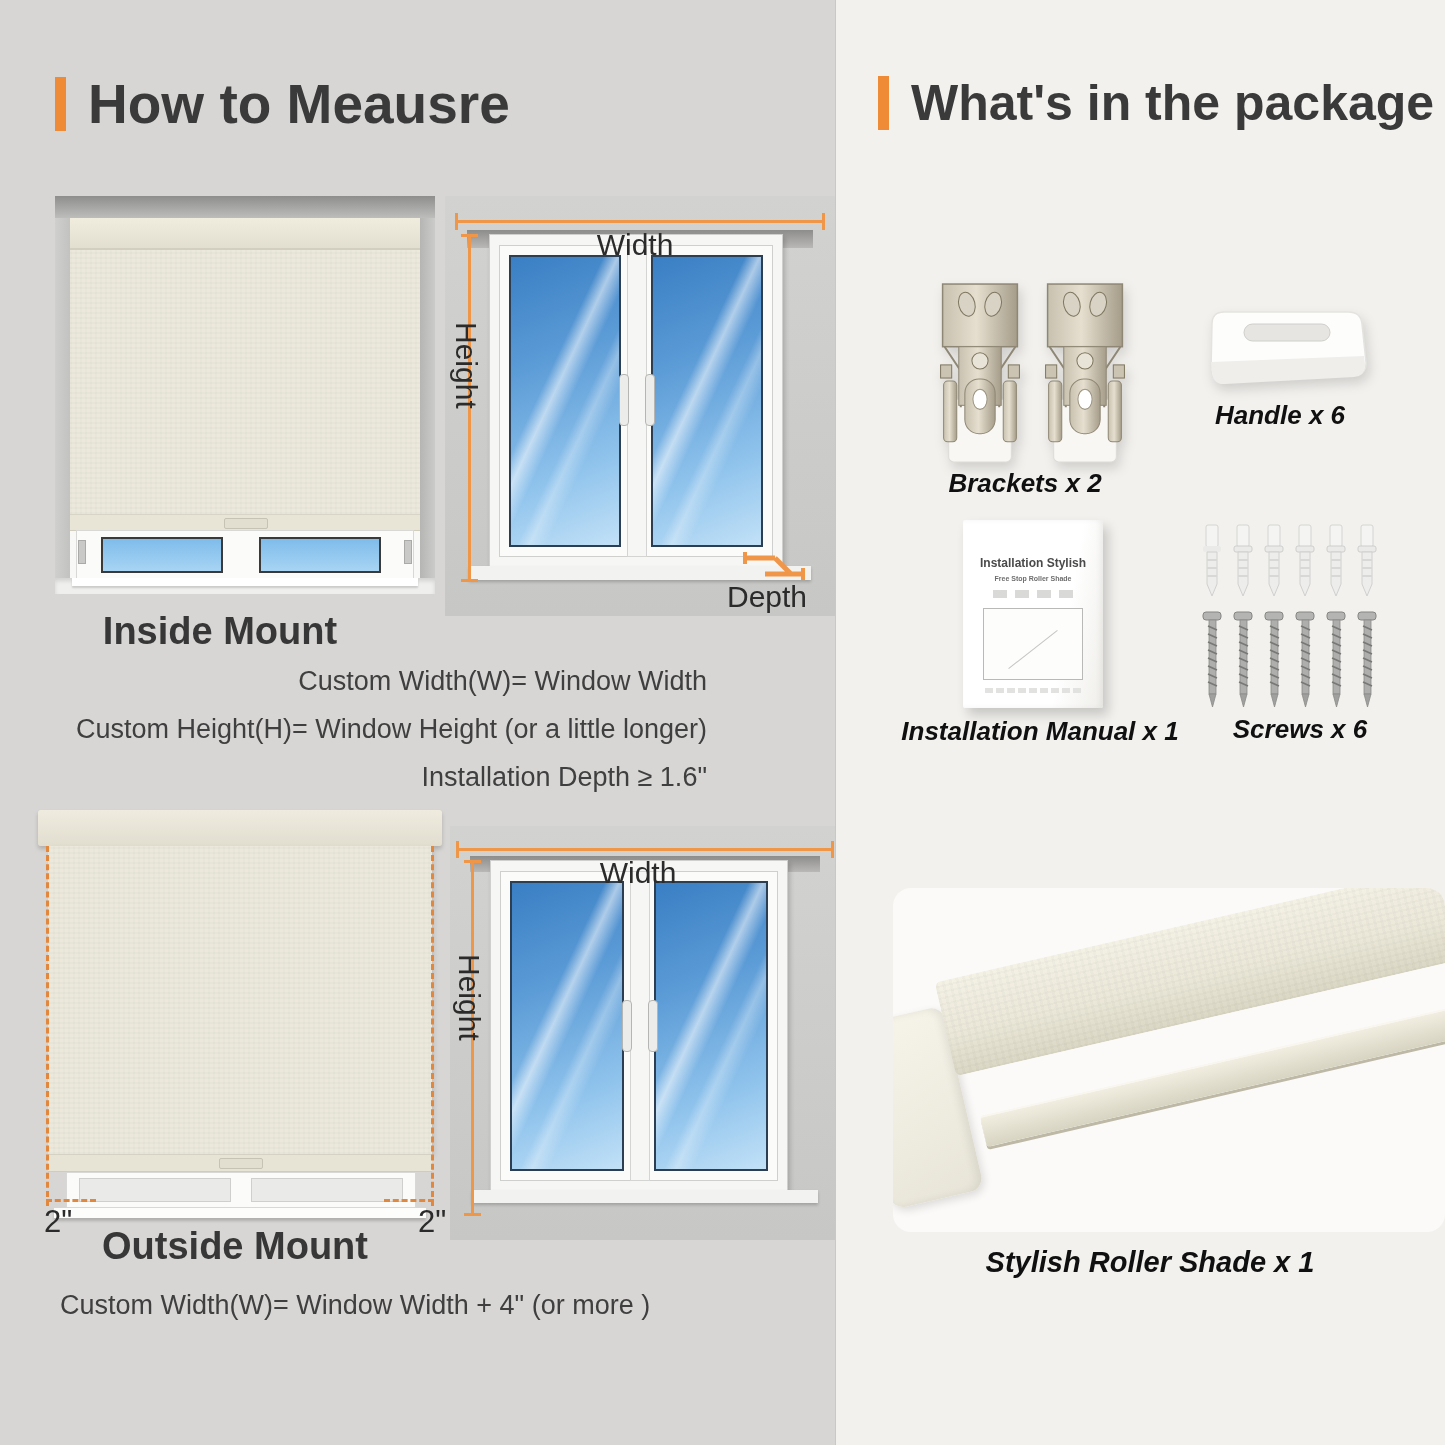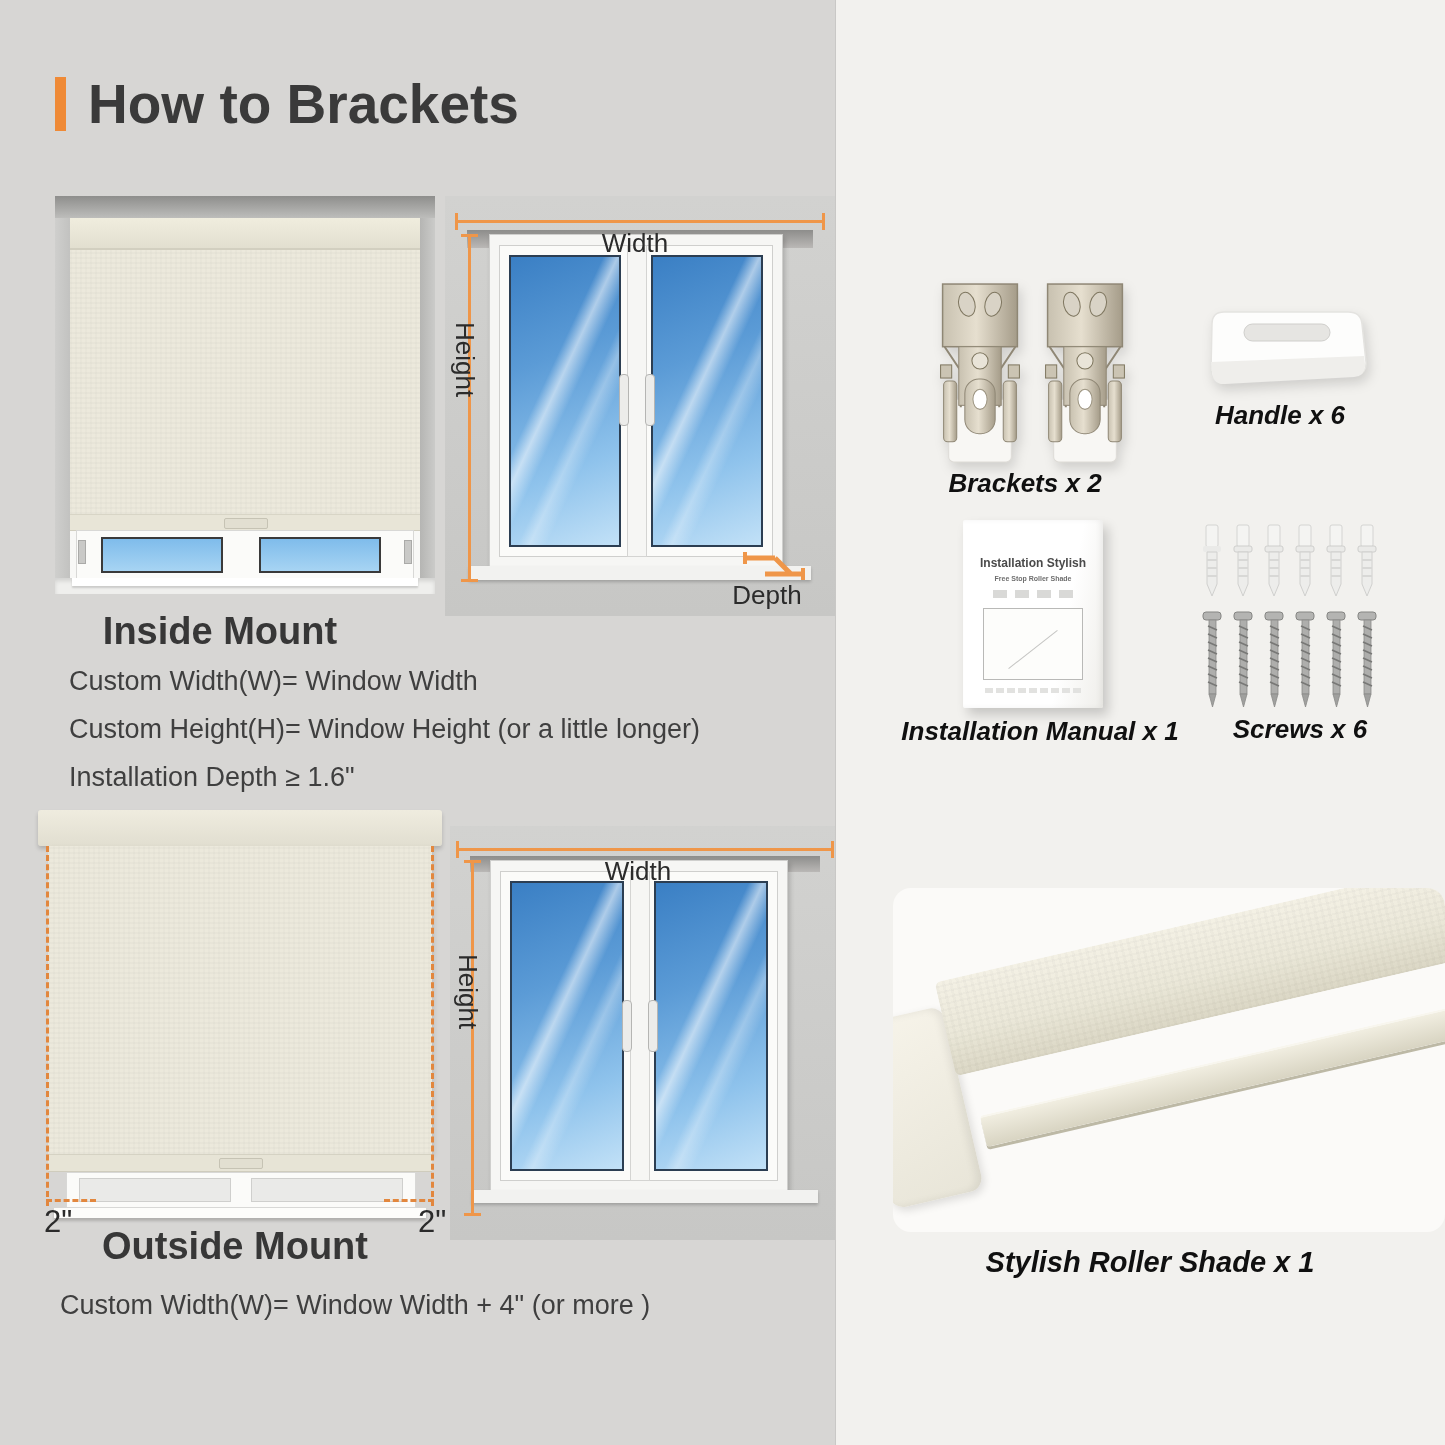--- a/index.html
+++ b/index.html
@@ -50,21 +50,21 @@
   .wh-l{left:calc(50% - 17px);} .wh-r{left:calc(50% + 9px);}
   .mw-sill{position:absolute;background:#f2f2f0;box-shadow:0 2px 3px rgba(0,0,0,.2);}
 
   
   .mline{position:absolute;background:#ef9649;}
   .mline-h{height:3px;} .mline-v{width:3px;}
   .mline-h::before,.mline-h::after{content:"";position:absolute;top:-7px;width:3px;height:17px;background:#ef9649;}
   .mline-h::before{left:0;} .mline-h::after{right:0;}
   .mline-v::before,.mline-v::after{content:"";position:absolute;left:-7px;width:17px;height:3px;background:#ef9649;}
   .mline-v::before{top:0;} .mline-v::after{bottom:0;}
-  .mlabel{position:absolute;font-size:26px;color:#2b2b2b;}
+  .mlabel{position:absolute;font-size:30px;color:#2b2b2b;}
   .mlabel-c{text-align:center;}
   .mlabel-v{writing-mode:vertical-rl;text-orientation:mixed;}
 
   
   .mount-heading{position:absolute;font-size:38px;font-weight:bold;color:#373737;text-align:center;}
   .body-lines{position:absolute;font-size:27px;color:#3f3f3f;}
   .body-lines div{margin-bottom:17px;white-space:nowrap;}
 
   
   .illoB{position:absolute;left:30px;top:800px;width:420px;height:440px;}
@@ -120,21 +120,21 @@
 </style>
 </head>
 <body>
 
 <div class="canvas">
 
   <div class="panel panel-left">
 
     <div class="title-row t-left">
       <div class="accent-bar"></div>
-      <div class="title-text">How to Brackets</div>
+      <div class="title-text">How to Meausre</div>
     </div>
 
     <div class="illoA">
       <div class="rc-top"></div>
       <div class="rc-left"></div>
       <div class="rc-right"></div>
       <div class="rc-bottom"></div>
       <div class="shade-area">
         <div class="cassette"></div>
         <div class="cloth"></div>
@@ -171,21 +171,21 @@
       <div class="mlabel mlabel-v" style="left:4px;top:126px;">Height</div>
       <svg class="depth-mark" style="left:296px;top:356px;" width="66" height="30" viewBox="0 0 66 30">
         <path d="M4 6 H34 M34 6 L50 22 M24 22 H62" stroke="#ef9649" stroke-width="5" fill="none"></path>
         <path d="M4 0 V12 M62 16 V28" stroke="#ef9649" stroke-width="4" fill="none"></path>
       </svg>
       <div class="mlabel mlabel-c" style="left:262px;width:120px;top:384px;">Depth</div>
     </div>
 
     <div class="mount-heading" style="left:55px;width:330px;top:610px;">Inside Mount</div>
 
-    <div class="body-lines" style="left:69px;top:666px;">
+    <div class="body-lines" style="left:76px;top:666px;text-align:right;">
       <div>Custom Width(W)= Window Width</div>
       <div>Custom Height(H)= Window Height (or a little longer)</div>
       <div>Installation Depth ≥ 1.6"</div>
     </div>
 
     <div class="illoB">
       <div class="ob-window">
         <div class="ob-pane obp1"></div>
         <div class="ob-pane obp2"></div>
       </div>
@@ -225,20 +225,24 @@
 
     <div class="mount-heading" style="left:50px;width:370px;top:1225px;">Outside Mount</div>
 
     <div class="body-lines" style="left:60px;top:1290px;">
       <div>Custom Width(W)= Window Width + 4"  (or more )</div>
     </div>
   </div>
 
   <div class="panel panel-right"></div>
 
+  <div class="title-row t-right">
+    <div class="accent-bar"></div>
+    <div class="title-text">What's in the package</div>
+  </div>
 
   <svg class="pkg-img" style="left:933px;top:280px;" width="94" height="188" viewBox="0 0 90 186">
     <defs>
       <linearGradient id="met1" x1="0" y1="0" x2="1" y2="0">
         <stop offset="0" stop-color="#c8c1b0"></stop>
           <stop offset="0.45" stop-color="#e6dfcf"></stop>
           <stop offset="1" stop-color="#a59c89"></stop>
       </linearGradient>
     </defs>
     <rect x="14" y="118" width="62" height="62" rx="5" fill="#f8f7f4" stroke="#dddbd6"></rect>

